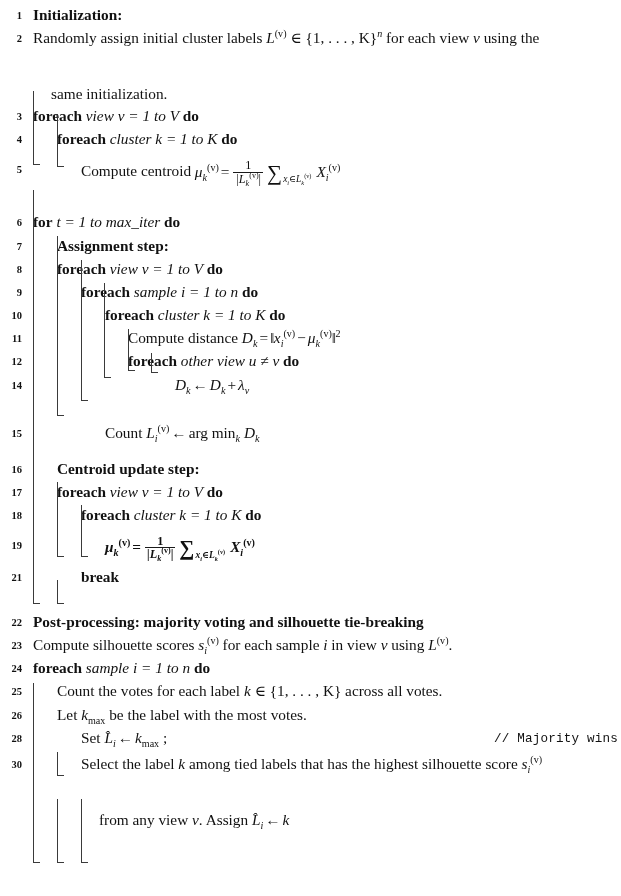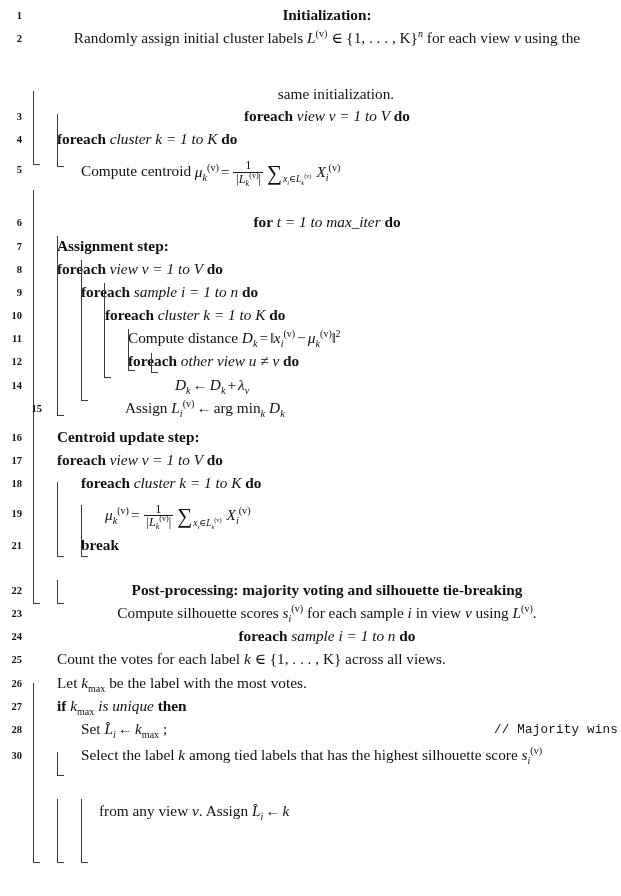--- a/index.html
+++ b/index.html
@@ -50,21 +50,21 @@
     flex: 1 1 auto;
     position: relative;
     font-size: 15.3px;
     line-height: 1.30;
     padding-top: 1px;
     padding-bottom: 1px;
     min-width: 0;
   }
 
   
-  .ind0 { padding-left: 9px; text-align: center; }
+  .ind0 { padding-left: 9px; }
   .ind1 { padding-left: 33px; }
   .ind2 { padding-left: 57px; }
   .ind3 { padding-left: 81px; }
   .ind4 { padding-left: 104px; }
   .ind5 { padding-left: 128px; }
   .contline { padding-left: 18px; margin-top: 36px; }
 
   
   .guide {
     position: absolute;
@@ -309,28 +309,28 @@
   </div>
 
 
   <div class="pline">
     <div class="lineno">14</div>
     <div class="body" style="padding-left:151px;">
       <span class="nowrapx"><span class="mathi">D</span><sub class="sb">k</sub><span class="op">←</span><span class="mathi">D</span><sub class="sb">k</sub><span class="op">+</span><span class="mathi">λ</span><sub class="sb">v</sub></span>
     </div>
   </div>
 
-  <div class="pline" style="padding-left:20px;">
+  <div class="pline" style="margin-top:25px;">
     <div class="lineno">15</div>
     <div class="body ind3">
-      <span>Assign </span><span class="nowrapx"><span class="mathi">L</span><sub class="sb">i</sub><sup class="spn">(v)</sup><span class="op">←</span><span class="mathu">arg min</span><sub class="sb">k</sub><span class="gap2"></span><span class="mathi">D</span><sub class="sb">k</sub></span>
-    </div>
-  </div>
-
-  <div class="pline" style="margin-top:6px;">
+      <span>Count </span><span class="nowrapx"><span class="mathi">L</span><sub class="sb">i</sub><sup class="spn">(v)</sup><span class="op">←</span><span class="mathu">arg min</span><sub class="sb">k</sub><span class="gap2"></span><span class="mathi">D</span><sub class="sb">k</sub></span>
+    </div>
+  </div>
+
+  <div class="pline" style="margin-top:13px;">
     <div class="lineno">16</div>
     <div class="body ind1">
       <b>Centroid update step:</b>
     </div>
   </div>
 
   <div class="pline">
     <div class="lineno">17</div>
     <div class="body ind1">
       <b>foreach</b>
@@ -343,21 +343,21 @@
     <div class="lineno">18</div>
     <div class="body ind2">
       <b>foreach</b>
       <i>cluster k = 1 to K</i>
       <b>do</b>
     </div>
   </div>
 
   <div class="pline tall">
     <div class="lineno" style="padding-top:12px;">19</div>
-    <div class="body ind3" style="padding-top:7px;">
+    <div class="body ind3" style="padding-top:7px;font-weight:bold;">
       <span class="nowrapx"><span class="mathi">μ</span><sub class="sb">k</sub><sup class="spn">(v)</sup><span class="op">=</span><span class="frac"><span class="num">1</span><span class="den"><span class="mathi">|L</span><sub class="sb">k</sub><sup class="spn">(v)</sup><span>|</span></span></span><span class="bigsum"><span class="sig">∑</span><span class="sigsub"><span>x</span><sub class="sb">i</sub><span>∈L</span><sub class="sb">k</sub><sup class="spn">(v)</sup></span></span><span class="gap2"></span><span class="mathi">X</span><sub class="sb">i</sub><sup class="spn">(v)</sup></span>
     </div>
   </div>
 
 
   <div class="pline">
     <div class="lineno">21</div>
     <div class="body ind2">
       <b>break</b>
     </div>
@@ -382,39 +382,31 @@
     <div class="body ind0">
       <b>foreach</b>
       <i>sample i = 1 to n</i>
       <b>do</b>
     </div>
   </div>
 
   <div class="pline">
     <div class="lineno">25</div>
     <div class="body ind1">
-      <span>Count the votes for each label </span><span class="mathi">k</span><span> ∈ {1, . . . , K} across all views.</span>
+      <span>Count the votes for each label </span><span class="mathi">k</span><span> ∈ {1, . . . , K} across all votes.</span>
     </div>
   </div>
 
   <div class="pline">
     <div class="lineno">26</div>
     <div class="body ind1">
       <span>Let </span><span class="nowrapx"><span class="mathi">k</span><sub class="sbu">max</sub></span><span> be the label with the most votes.</span>
     </div>
   </div>
 
-  <div class="pline">
-    <div class="lineno">27</div>
-    <div class="body ind1">
-      <b>if</b>
-      <span class="nowrapx"><span class="mathi">k</span><sub class="sbu">max</sub></span><i> is unique</i>
-      <b>then</b>
-    </div>
-  </div>
 
   <div class="pline">
     <div class="lineno">28</div>
     <div class="body ind2">
       <span>Set </span><span class="nowrapx"><span class="mathi">L̂</span><sub class="sb">i</sub><span class="op">←</span><span class="mathi">k</span><sub class="sbu">max</sub></span> <span>;</span>
       <span class="comment">// Majority wins</span>
     </div>
   </div>
 
 

